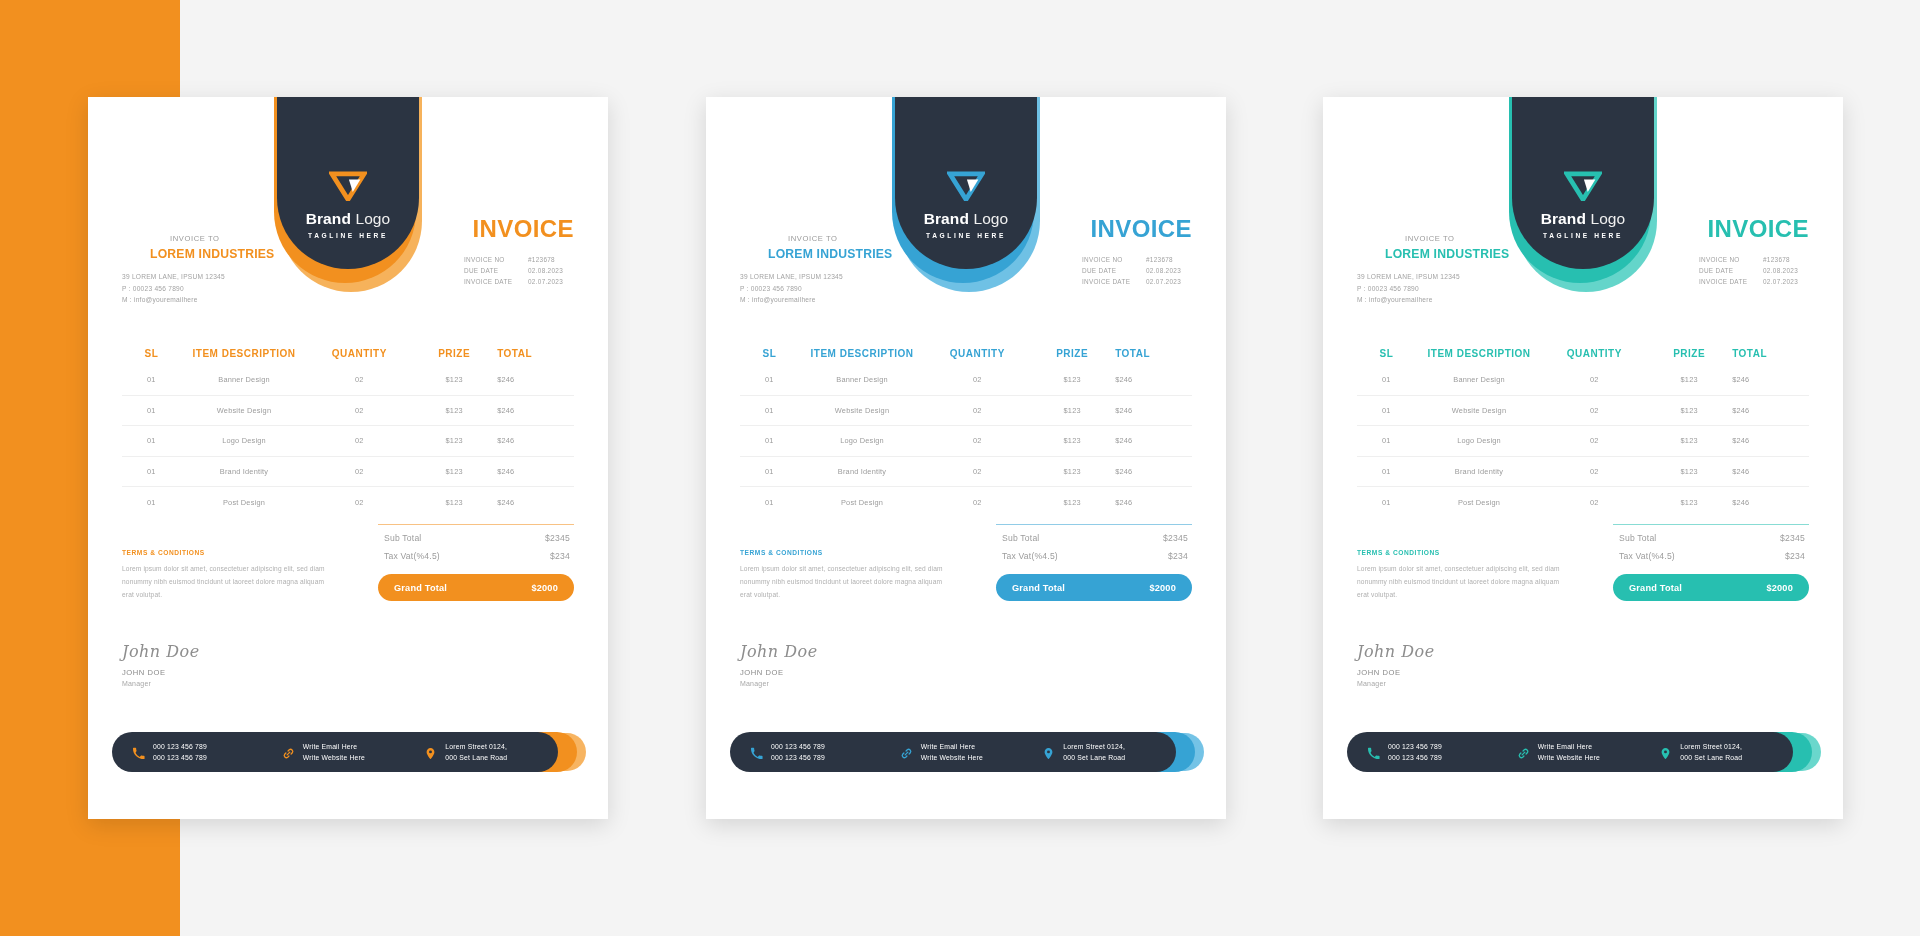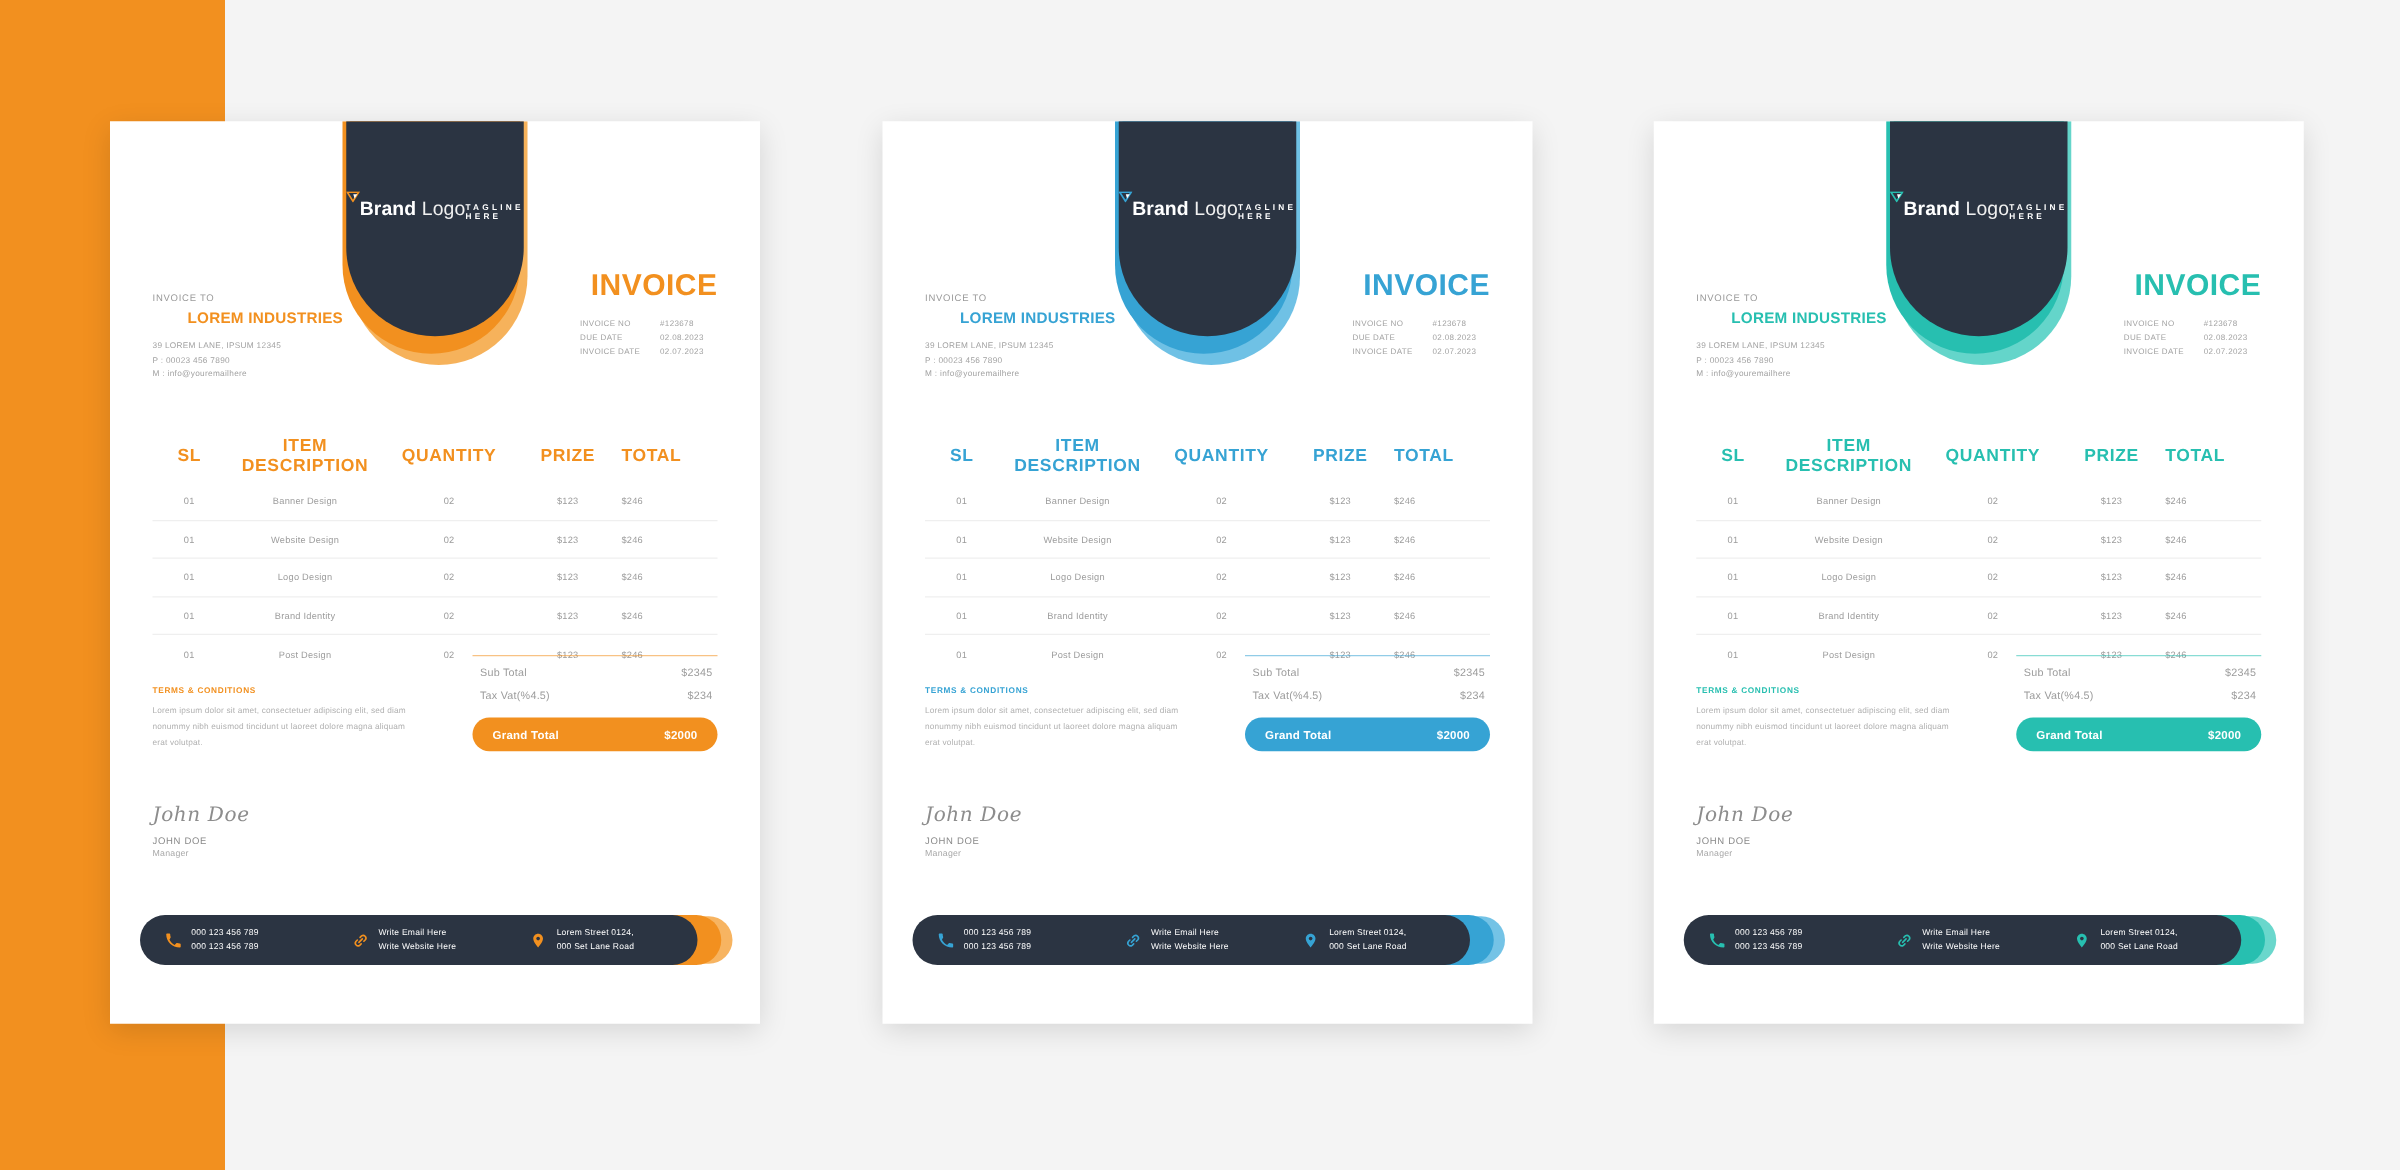--- a/index.html
+++ b/index.html
@@ -44,57 +44,57 @@
   .badge-accent.b2 {
     left: 0px; top: 0; width: 142px; height: 186px;
     border-radius: 0 0 71px 71px;
     opacity: 1;
   }
   .badge-dark {
     position: absolute; left: 3px; top: 0;
     width: 142px; height: 172px;
     border-radius: 0 0 71px 71px;
     background: #2B3442;
-    display: flex; flex-direction: row;
+    display: flex; flex-direction: column;
     align-items: center; justify-content: flex-end;
     padding-bottom: 30px;
   }
   .logo-mark { width: 38px; height: 30px; margin-bottom: 9px; }
   .brand-line {
     font-size: 15.5px; color: #ffffff; letter-spacing: .1px;
     white-space: nowrap;
   }
   .brand-line b { font-weight: 700; }
   .brand-line span { font-weight: 400; color: #f0f0f0; }
   .tagline {
     font-size: 6.6px; color: #ffffff; letter-spacing: 2.6px;
     margin-top: 4px; font-weight: 600;
   }
 
   
   .topinfo { position: absolute; left: 34px; top: 137px; width: 452px; height: 82px; }
-  .inv-to-label { font-size: 7.6px; color: #9a9a9a; letter-spacing: .6px; }
+  .inv-to-label { font-size: 7.6px; color: #9a9a9a; letter-spacing: .6px; margin-left: 48px; }
   .inv-to-name { font-size: 12.2px; font-weight: 700; letter-spacing: .2px; margin-top: 4px; margin-left: 28px; }
   .inv-to-lines { margin-top: 10px; }
   .inv-to-lines div { font-size: 6.6px; color: #a2a2a2; line-height: 1.78; letter-spacing: .25px; }
 
   .meta { position: absolute; right: 34px; top: 120px; text-align: right; }
   .inv-title { font-size: 24px; font-weight: 700; letter-spacing: .4px; line-height: 1; }
   .meta-rows { margin-top: 13px; }
   .meta-row {
     display: flex; justify-content: flex-end; gap: 12px;
     font-size: 6.4px; color: #a2a2a2; line-height: 1.75; letter-spacing: .3px;
   }
   .meta-row .k { min-width: 52px; text-align: left; }
   .meta-row .v { min-width: 46px; text-align: left; }
 
   
   .tbl { position: absolute; left: 34px; top: 245px; width: 452px; }
   .tbl-row { display: flex; align-items: center; }
-  .tbl-head .c { font-size: 14px; font-weight: 700; letter-spacing: .5px; padding: 6px 0; }
+  .tbl-head .c { font-size: 10px; font-weight: 700; letter-spacing: .5px; padding: 6px 0; }
   .tbl-body .tbl-row { height: 30.5px; border-bottom: 1px solid #efefef; }
   .tbl-body .tbl-row:last-child { border-bottom: none; }
   .tbl-body .c { font-size: 7.4px; color: #9c9c9c; letter-spacing: .2px; }
   .c-sl    { width: 13%; text-align: center; }
   .c-desc  { width: 28%; text-align: center; }
   .c-qty   { width: 23%; text-align: center; }
   .c-prize { width: 19%; text-align: center; }
   .c-total { width: 17%; text-align: left; }
 
   

